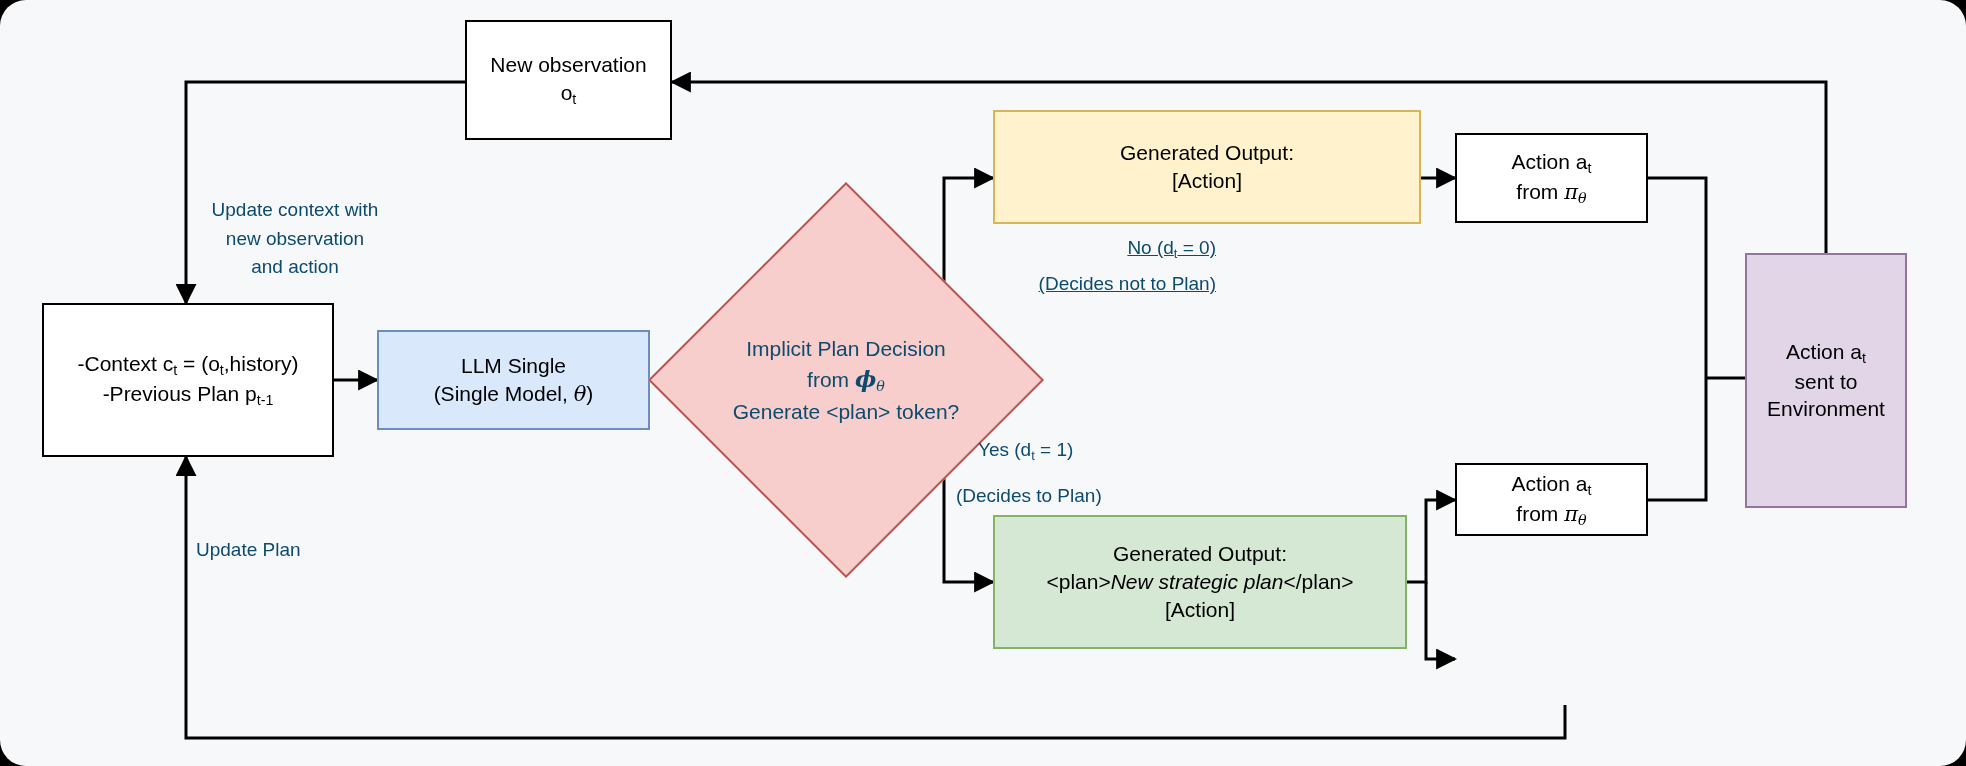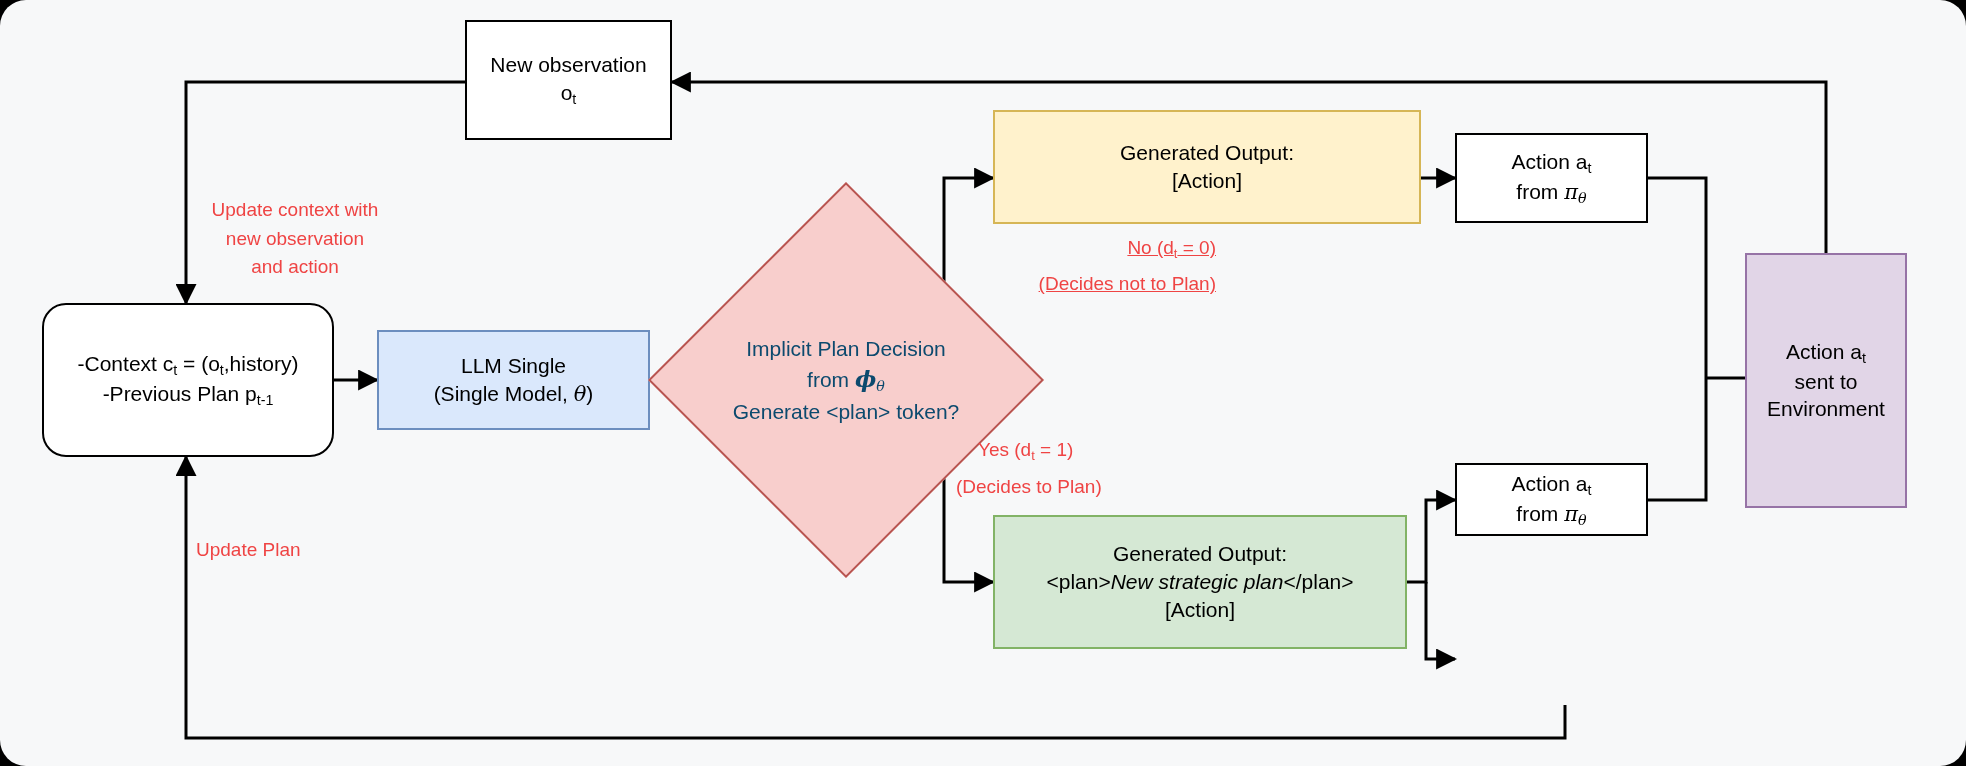--- a/index.html
+++ b/index.html
@@ -10,21 +10,21 @@
   svg.edges{position:absolute;left:0;top:0;width:1966px;height:766px;
             pointer-events:none;}
   .node{position:absolute;box-sizing:border-box;display:flex;
         align-items:center;justify-content:center;text-align:center;
         font-size:21px;color:#000;line-height:1.32;}
   .plain{background:#ffffff;border:2.5px solid #000;}
   .blue{background:#dae8fc;border:2.5px solid #6c8ebf;}
   .yellow{background:#fff2cc;border:2.5px solid #d6b656;}
   .green{background:#d5e8d4;border:2.5px solid #82b366;}
   .purple{background:#e1d5e7;border:2.5px solid #9673a6;}
-  .label{position:absolute;font-size:19px;color:#ef4444;text-align:center;
+  .label{position:absolute;font-size:19px;color:#0c4a6e;text-align:center;
          line-height:1.38;white-space:nowrap;}
   .label.l3{line-height:1.5;}
   .diamond-wrap{position:absolute;}
   .diamond-shape{position:absolute;left:0;top:0;width:100%;height:100%;
                  background:#f8cecc;border:2.5px solid #b85450;
                  transform:rotate(45deg);box-sizing:border-box;}
   .diamond-text{position:absolute;left:0;top:0;width:100%;height:100%;
                 display:flex;align-items:center;justify-content:center;
                 text-align:center;font-size:21px;line-height:1.42;color:#0c4a6e;}
   b{font-weight:normal;}
@@ -72,21 +72,21 @@
     </g>
   </svg>
 
   <div class="node plain" style="left:465px;top:20px;width:207px;height:120px;">
     <div>
       <div>New observation</div>
       <div><span>o</span><sub>t</sub></div>
     </div>
   </div>
 
-  <div class="node plain" style="left:42px;top:303px;width:292px;height:154px;border-radius:24px;">
+  <div class="node plain" style="left:42px;top:303px;width:292px;height:154px;">
     <div>
       <div><span>-Context c</span><sub>t</sub><span> = (o</span><sub>t</sub><span>,history)</span></div>
       <div><span>-Previous Plan p</span><sub>t-1</sub></div>
     </div>
   </div>
 
   <div class="node blue" style="left:377px;top:330px;width:273px;height:100px;">
     <div>
       <div>LLM Single</div>
       <div><span>(Single Model, </span><span class="mth">θ</span><span>)</span></div>
@@ -150,16 +150,16 @@
 
   <div class="label" style="left:196px;top:537px;width:180px;text-align:left;">Update Plan</div>
 
   <div class="label" style="left:956px;top:235px;width:260px;text-align:right;text-decoration:underline;">
     <div><span>No (d</span><sub>t</sub><span> = 0)</span></div>
     <div style="margin-top:9px;">(Decides not to Plan)</div>
   </div>
 
   <div class="label" style="left:956px;top:437px;width:260px;text-align:left;">
     <div style="margin-left:22px;"><span>Yes (d</span><sub>t</sub><span> = 1)</span></div>
-    <div style="margin-top:10px;">(Decides to Plan)</div>
+    <div style="margin-top:19px;">(Decides to Plan)</div>
   </div>
 
 </div>
 
 </body></html>

